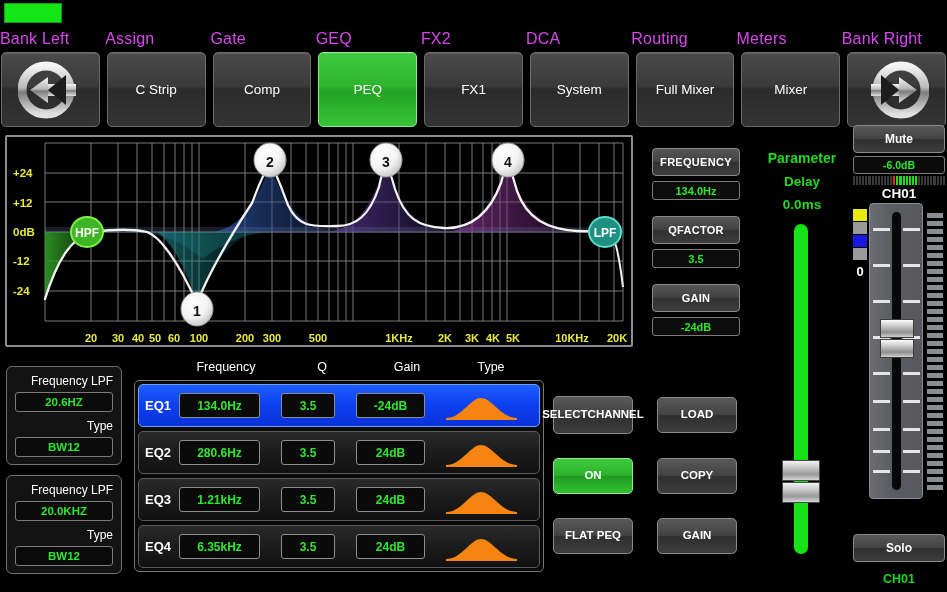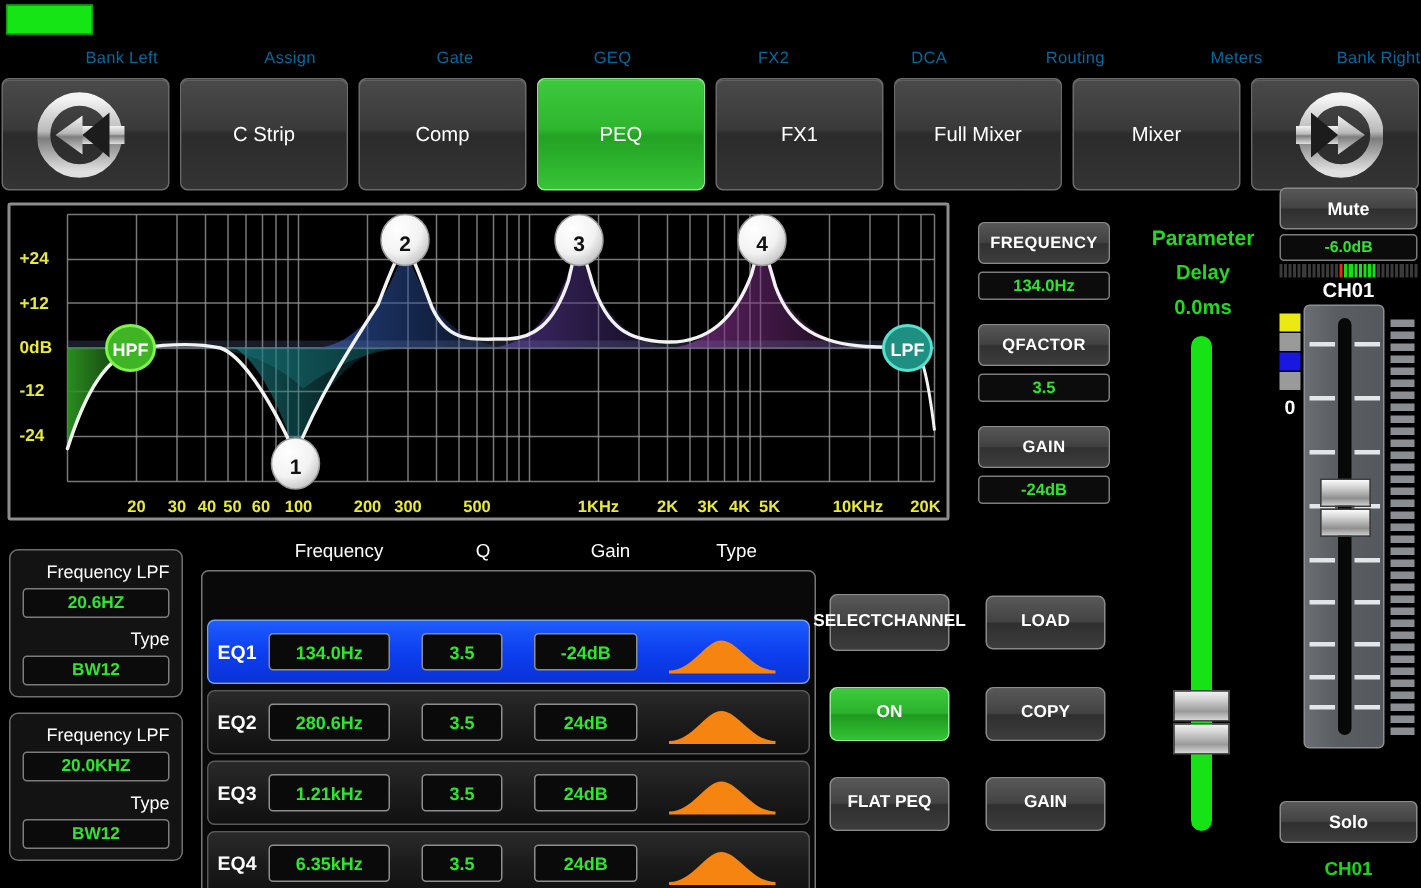--- a/index.html
+++ b/index.html
@@ -13,21 +13,21 @@
 
   
   .green-chip {
     position:absolute; left:4px; top:3px; width:58px; height:20px;
     background:#15e415; border:1px solid #0d9c0d;
   }
 
   
   .tab-labels { position:absolute; left:0; top:28px; width:947px; height:22px; display:flex; }
   .tab-labels > div {
-    flex:1; text-align:right; color:#0369a1; font-size:11px; line-height:22px;
+    flex:1; text-align:left; color:#d946ef; font-size:16px; line-height:22px;
     letter-spacing:.2px;
   }
 
   
   .tab-buttons { position:absolute; left:0; top:52px; width:947px; height:75px; display:flex; gap:7px; padding:0 1px;}
   .tabbtn {
     flex:1; border-radius:5px; position:relative;
     background:linear-gradient(180deg,#4a4a4a 0%, #3a3a3a 45%, #2b2b2b 50%, #343434 100%);
     border:1px solid #6b6b6b;
     display:flex; align-items:center; justify-content:center;
@@ -116,21 +116,20 @@
   .eq-head span { position:absolute; color:#fff; font-size:12.5px; transform:translateX(-50%); }
   .eq-row {
     display:flex; align-items:center; height:43px; border-radius:5px;
     margin-bottom:4px; padding:0 6px; border:1px solid #5a5a5a;
     background:linear-gradient(180deg,#2a2a2a 0%, #1b1b1b 50%, #111 100%);
   }
   .eq-row:last-child { margin-bottom:0; }
   .eq-row.sel {
     background:linear-gradient(180deg,#1d5dfd 0%, #0d3ff0 50%, #0a32d8 100%);
     border:1px solid #6fa0ff;
-    margin-top:29px;
   }
   .eq-name { width:34px; color:#fff; font-size:13px; font-weight:bold; }
   .cell {
     height:25px; border-radius:3px; background:#0a0a0a; border:1px solid #8d8d8d;
     color:#2ee62e; font-size:12px; font-weight:bold;
     display:flex; align-items:center; justify-content:center;
   }
   .c-freq { width:81px; }
   .c-q    { width:54px; margin-left:21px; }
   .c-gain { width:69px; margin-left:21px; }
@@ -229,20 +228,21 @@
         <circle cx="28" cy="29" r="24" fill="none" stroke="url(#mg)" stroke-width="9"></circle>
         <rect x="28" y="23" width="30" height="12" fill="url(#mg)"></rect>
         <polygon points="30,29 48,14 48,44" fill="#1c1c1c"></polygon>
         <polygon points="12,29 30,16 30,42" fill="url(#mg)"></polygon>
       </svg>
     </div>
     <div class="tabbtn">C Strip</div>
     <div class="tabbtn">Comp</div>
     <div class="tabbtn active">PEQ</div>
     <div class="tabbtn">FX1</div>
+    <div class="tabbtn">System</div>
     <div class="tabbtn">Full Mixer</div>
     <div class="tabbtn">Mixer</div>
     <div class="tabbtn arrow">
       <svg class="arrow-glyph" viewBox="0 0 64 58">
         <circle cx="36" cy="29" r="24" fill="none" stroke="url(#mg)" stroke-width="9"></circle>
         <rect x="6" y="23" width="30" height="12" fill="url(#mg)"></rect>
         <polygon points="34,29 16,14 16,44" fill="#1c1c1c"></polygon>
         <polygon points="52,29 34,16 34,42" fill="url(#mg)"></polygon>
       </svg>
     </div>

